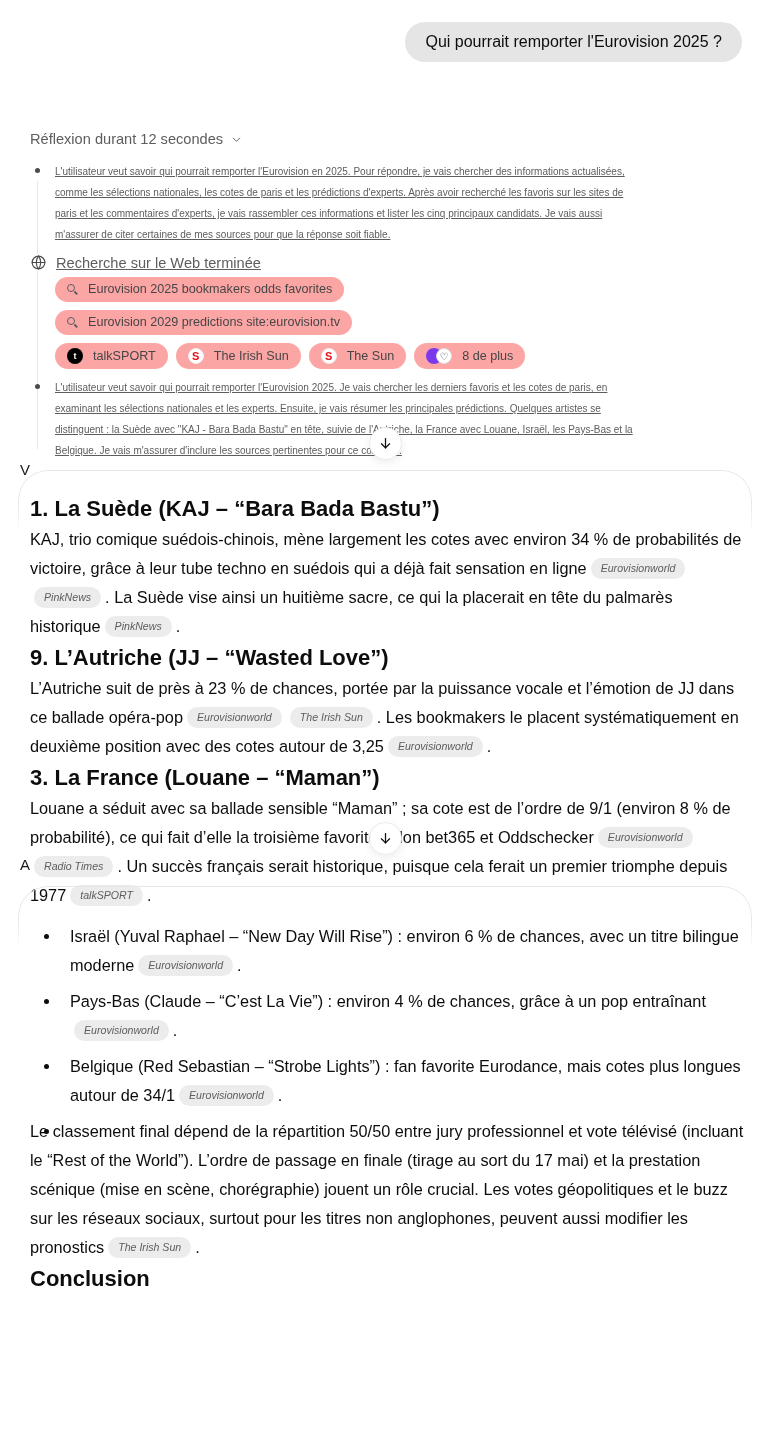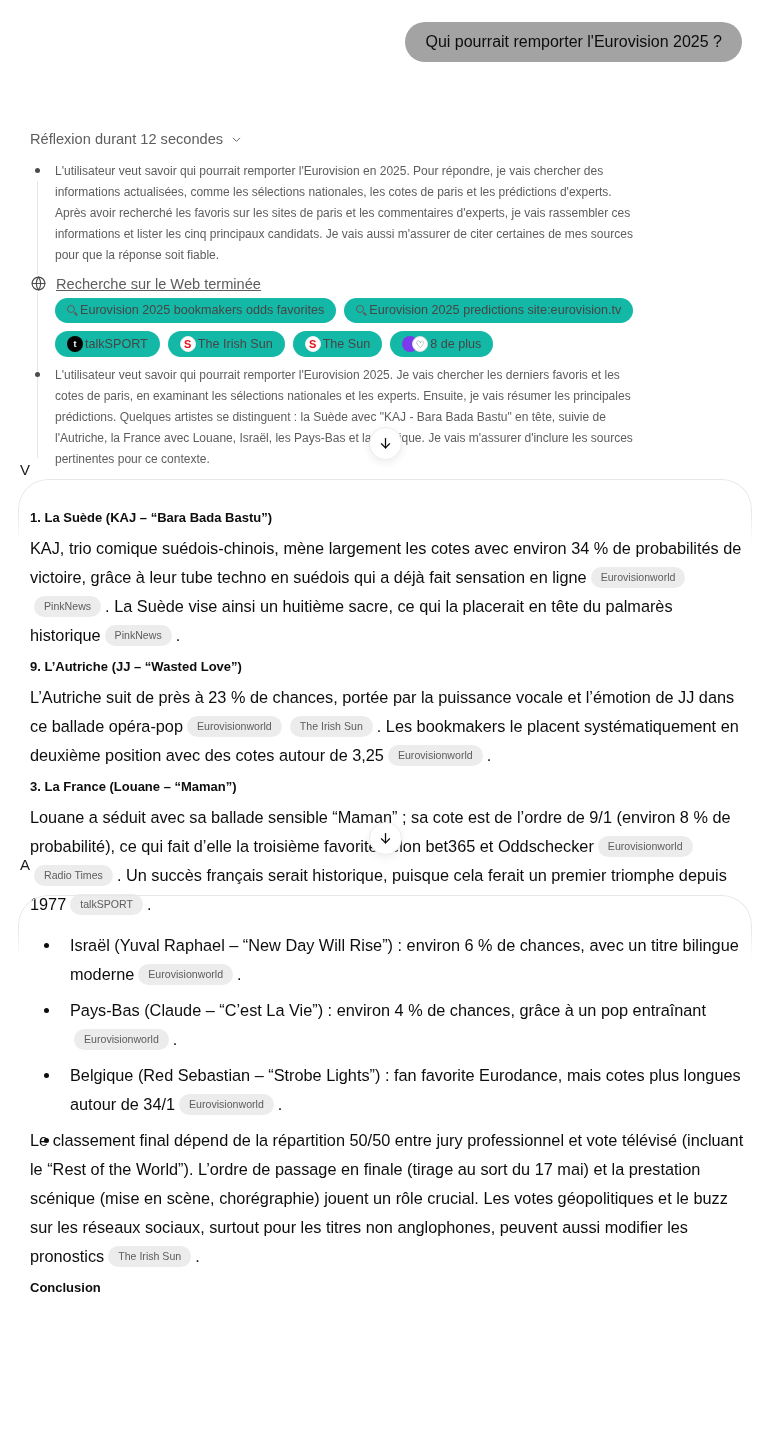--- a/index.html
+++ b/index.html
@@ -2,34 +2,34 @@
 <html><head>
 <meta charset="utf-8">
 <style>
   * { margin:0; padding:0; box-sizing:border-box; }
   html,body { background:#ffffff; }
   body { font-family:"Liberation Sans", sans-serif; color:#0d0d0d; }
   .page { position:relative; width:770px; height:1446px; margin:0 auto; background:#fff; overflow:hidden; }
 
   
   .user-row { display:flex; justify-content:flex-end; padding:22px 28px 0 0; }
-  .user-bubble { background:#a3a3a3; border-radius:24px; padding:9px 20px; font-size:16px; line-height:22px; color:#0d0d0d; max-width:480px; }
+  .user-bubble { background:#e5e5e5; border-radius:24px; padding:9px 20px; font-size:16px; line-height:22px; color:#0d0d0d; max-width:480px; }
 
   
   .thinking { margin:45px 0 0 30px; width:615px; color:#5d5d5d; }
   .t-header { display:inline-flex; align-items:center; gap:7px; font-size:14.6px; color:#5d5d5d; cursor:pointer;margin-top:24px; }
   .t-header svg { stroke:#5d5d5d; }
   .trace { position:relative; margin-top:13px; }
   .trace-line { position:absolute; left:7px; top:20px; bottom:12px; width:1.3px; background:#e6e6e6; }
-  .t-bullet { position:relative; padding-left:25px; font-size:12px; line-height:21px; margin-bottom:9px; }
+  .t-bullet { position:relative; padding-left:25px; font-size:10px; line-height:21px; margin-bottom:9px;text-decoration:underline; }
   .t-bullet .dot { position:absolute; left:5px; top:7px; width:5px; height:5px; border-radius:50%; background:#4b4b4b; }
   .t-row { position:relative; display:flex; align-items:center; gap:9px; font-size:14.6px; margin:8px 0 6px;text-decoration:underline; }
   .t-row .ico-wrap { width:17px; height:17px; background:#fff; display:flex; align-items:center; justify-content:center; z-index:1; }
   .t-chips { padding-left:25px; display:flex; flex-wrap:wrap; gap:8px; margin:6px 0 8px; position:relative; }
-  .chip { display:inline-flex; align-items:center; gap:2px; background:#14b8a6; border-radius:13px; padding:5px 12px; font-size:12.6px; line-height:15px; color:#464646; white-space:nowrap; cursor:pointer; }
+  .chip { display:inline-flex; align-items:center; gap:10px; background:#fca5a5; border-radius:13px; padding:5px 12px; font-size:12.6px; line-height:15px; color:#464646; white-space:nowrap; cursor:pointer; }
   .mag-icon { width:11px; height:11px; position:relative; display:inline-block; flex:0 0 auto; }
   .mag-icon::before { content:''; position:absolute; left:0; top:0; width:6px; height:6px; border:1.4px solid #5d5d5d; border-radius:50%; }
   .mag-icon::after { content:''; position:absolute; left:7px; top:8px; width:4px; height:1.5px; background:#5d5d5d; transform:rotate(45deg); }
   .fav { width:16px; height:16px; border-radius:50%; display:inline-flex; align-items:center; justify-content:center; flex:0 0 auto; font-weight:700; }
   .fav-ts { background:#000; color:#fff; font-size:9px; }
   .fav-sun { background:#fff; border:1px solid #eee; color:#e7131a; font-size:11px; font-weight:800; }
   .cluster { display:inline-flex; }
   .cluster .fav + .fav { margin-left:-6px; }
   .fav-purple { background:#7c3aed; color:#fff; font-size:8px; }
   .fav-heart { background:#fff; border:1px solid #ddd; color:#2d2d2d; font-size:10px; font-weight:400; }
@@ -42,22 +42,22 @@
 
   
   .rcard { position:relative; margin:0 18px; }
   #card1 { margin-top:7px; }
   #card2 { margin-top:-30px; }
   .card-edge { position:absolute; left:0; right:0; top:0; height:64px; border:1.5px solid #e7e7e7; border-bottom:none; border-radius:30px 30px 0 0; pointer-events:none;
     -webkit-mask:linear-gradient(to bottom,#000 0,#000 32px,transparent 64px); mask:linear-gradient(to bottom,#000 0,#000 32px,transparent 64px); }
   .rcard-inner { padding:22px 6px 0 12px; }
   #card2 .rcard-inner { padding-top:34px; }
   .r-para { font-size:16.3px; line-height:29px; color:#0d0d0d; margin:0 0 6px; }
-  .r-head { font-weight:700; font-size:13px; line-height:22px; margin:6px 0 5px; color:#0d0d0d; }
-  .cite-chip { display:inline-block; background:#ececec; color:#5d5d5d; font-size:10.6px; line-height:1; padding:5px 10px; border-radius:11px; margin:0 4px; vertical-align:2px; white-space:nowrap; cursor:pointer; }
+  .r-head { font-weight:700; font-size:22px; line-height:22px; margin:6px 0 5px; color:#0d0d0d; }
+  .cite-chip { display:inline-block; background:#ececec; color:#5d5d5d; font-size:10.6px; line-height:1; padding:5px 10px; border-radius:11px; margin:0 4px; vertical-align:2px; white-space:nowrap; cursor:pointer;font-style:italic; }
   .r-bullets { margin:2px 0 4px; }
   .r-li { position:relative; padding-left:40px; margin-bottom:7px; font-size:16.3px; line-height:29px; }
   .li-dot { position:absolute; left:14px; top:12px; width:5px; height:5px; border-radius:50%; background:#0d0d0d; }
   .bold { font-weight:400; }
   .clip-letter { position:absolute; left:20px; font-size:15px; color:#1a1a1a; z-index:0; }
   #clip-letter-1 { top:461px; }
   #clip-letter-2 { top:856px; }
   svg.ico { fill:none; stroke:currentColor; stroke-width:1.7; stroke-linecap:round; stroke-linejoin:round; }
 </style>
 </head>
@@ -93,21 +93,21 @@
         </span>
         <span>Recherche sur le Web terminée</span>
       </div>
       <div class="t-chips" id="query-chips">
           <span class="chip">
             <span class="mag-icon"></span>
             <span>Eurovision 2025 bookmakers odds favorites</span>
           </span>
           <span class="chip">
             <span class="mag-icon"></span>
-            <span>Eurovision 2025 predictions site:eurovision.tv</span>
+            <span>Eurovision 2029 predictions site:eurovision.tv</span>
           </span>
         </div>
       <div class="t-chips" id="source-chips">
           <span class="chip">
             <span class="fav fav-ts">t</span>
             <span>talkSPORT</span>
           </span>
           <span class="chip">
             <span class="fav fav-sun">S</span>
             <span>The Irish Sun</span>

